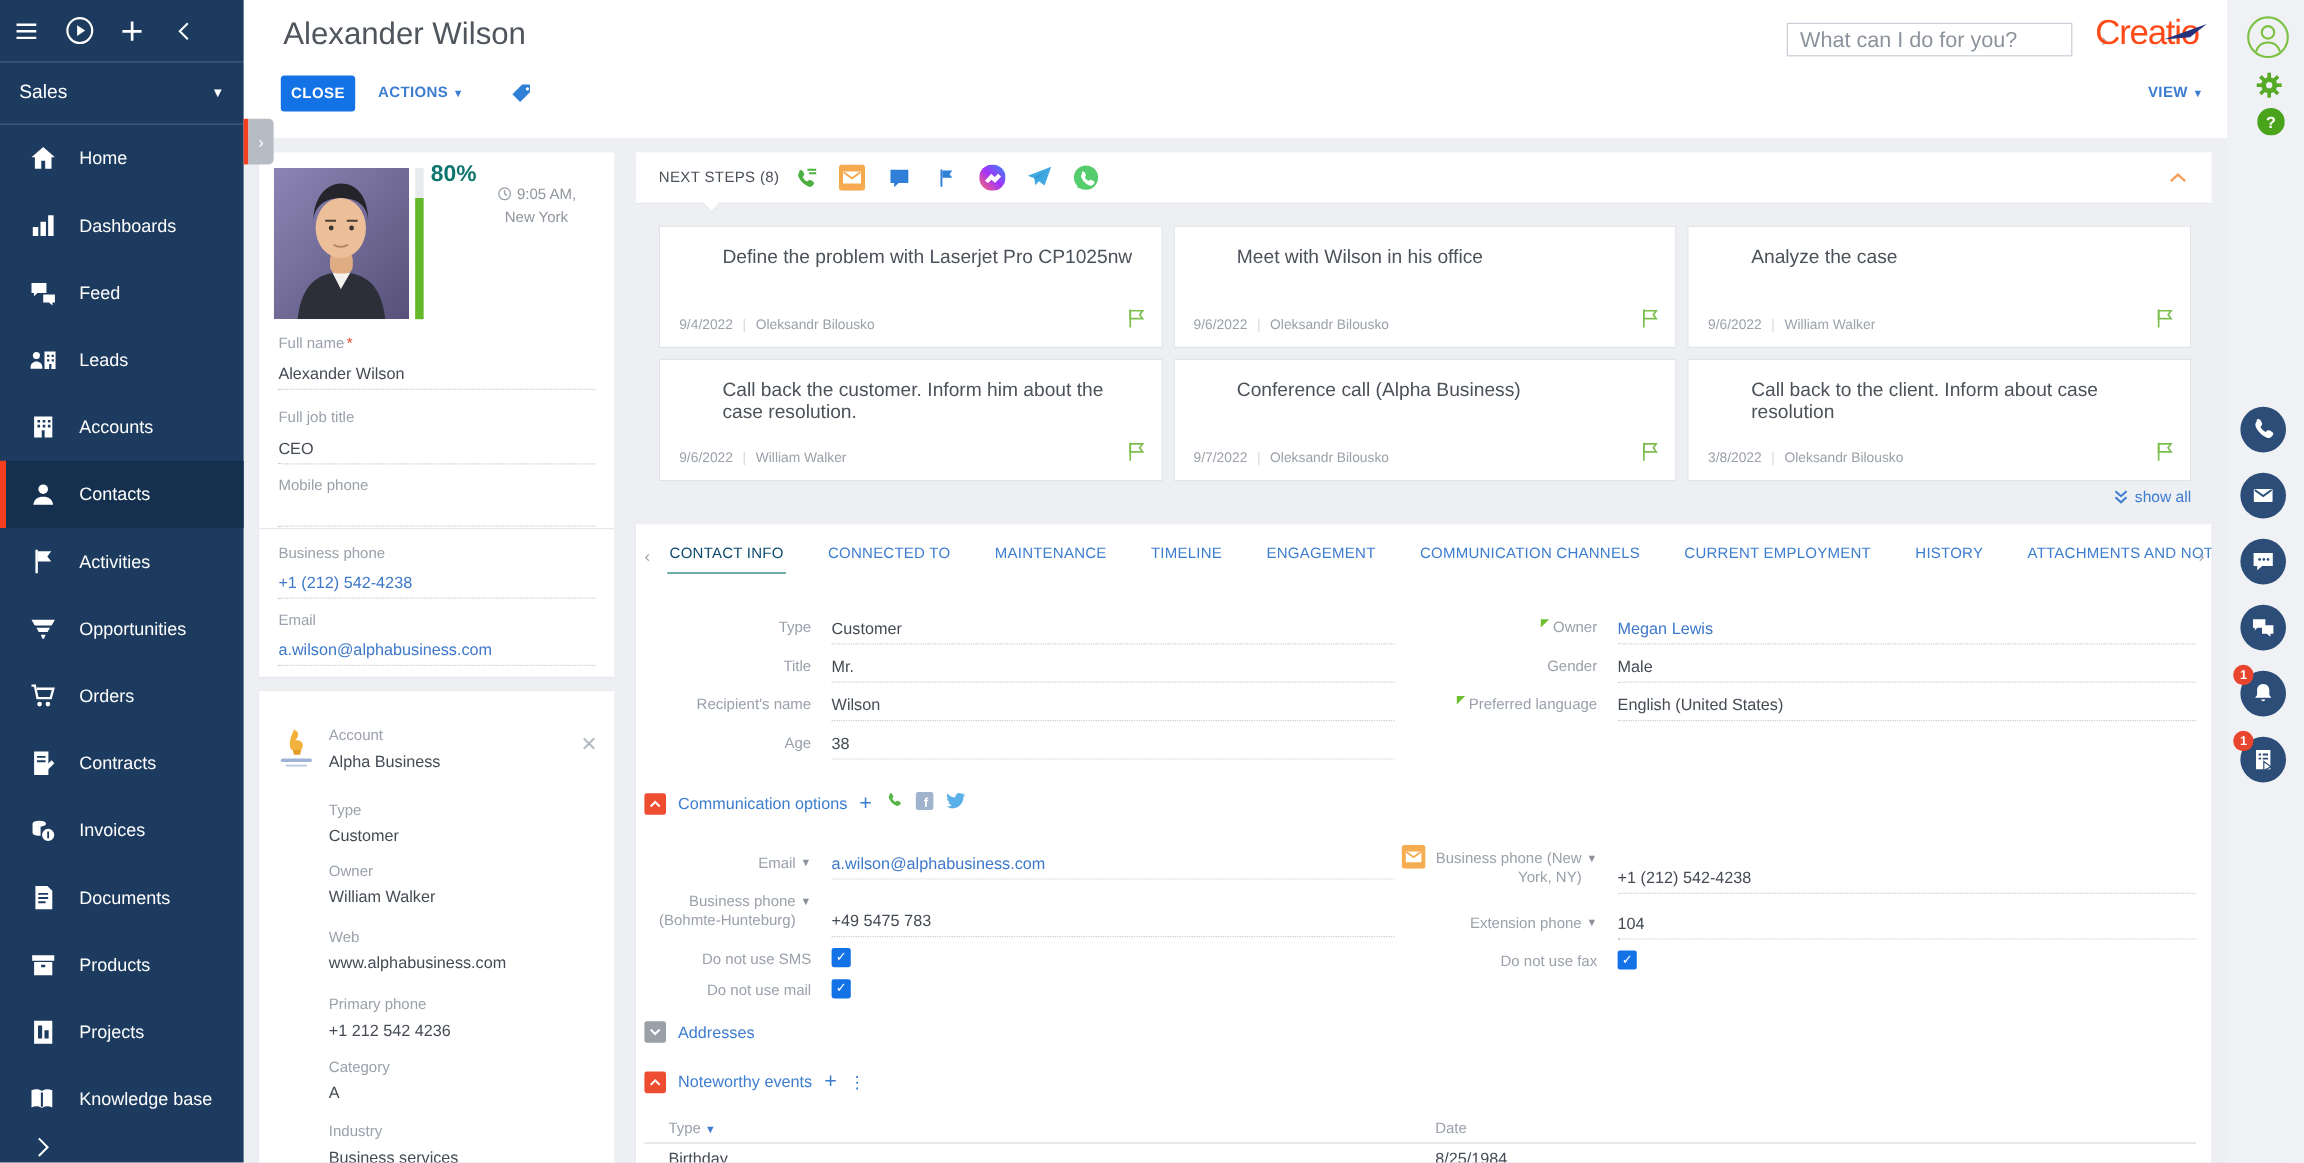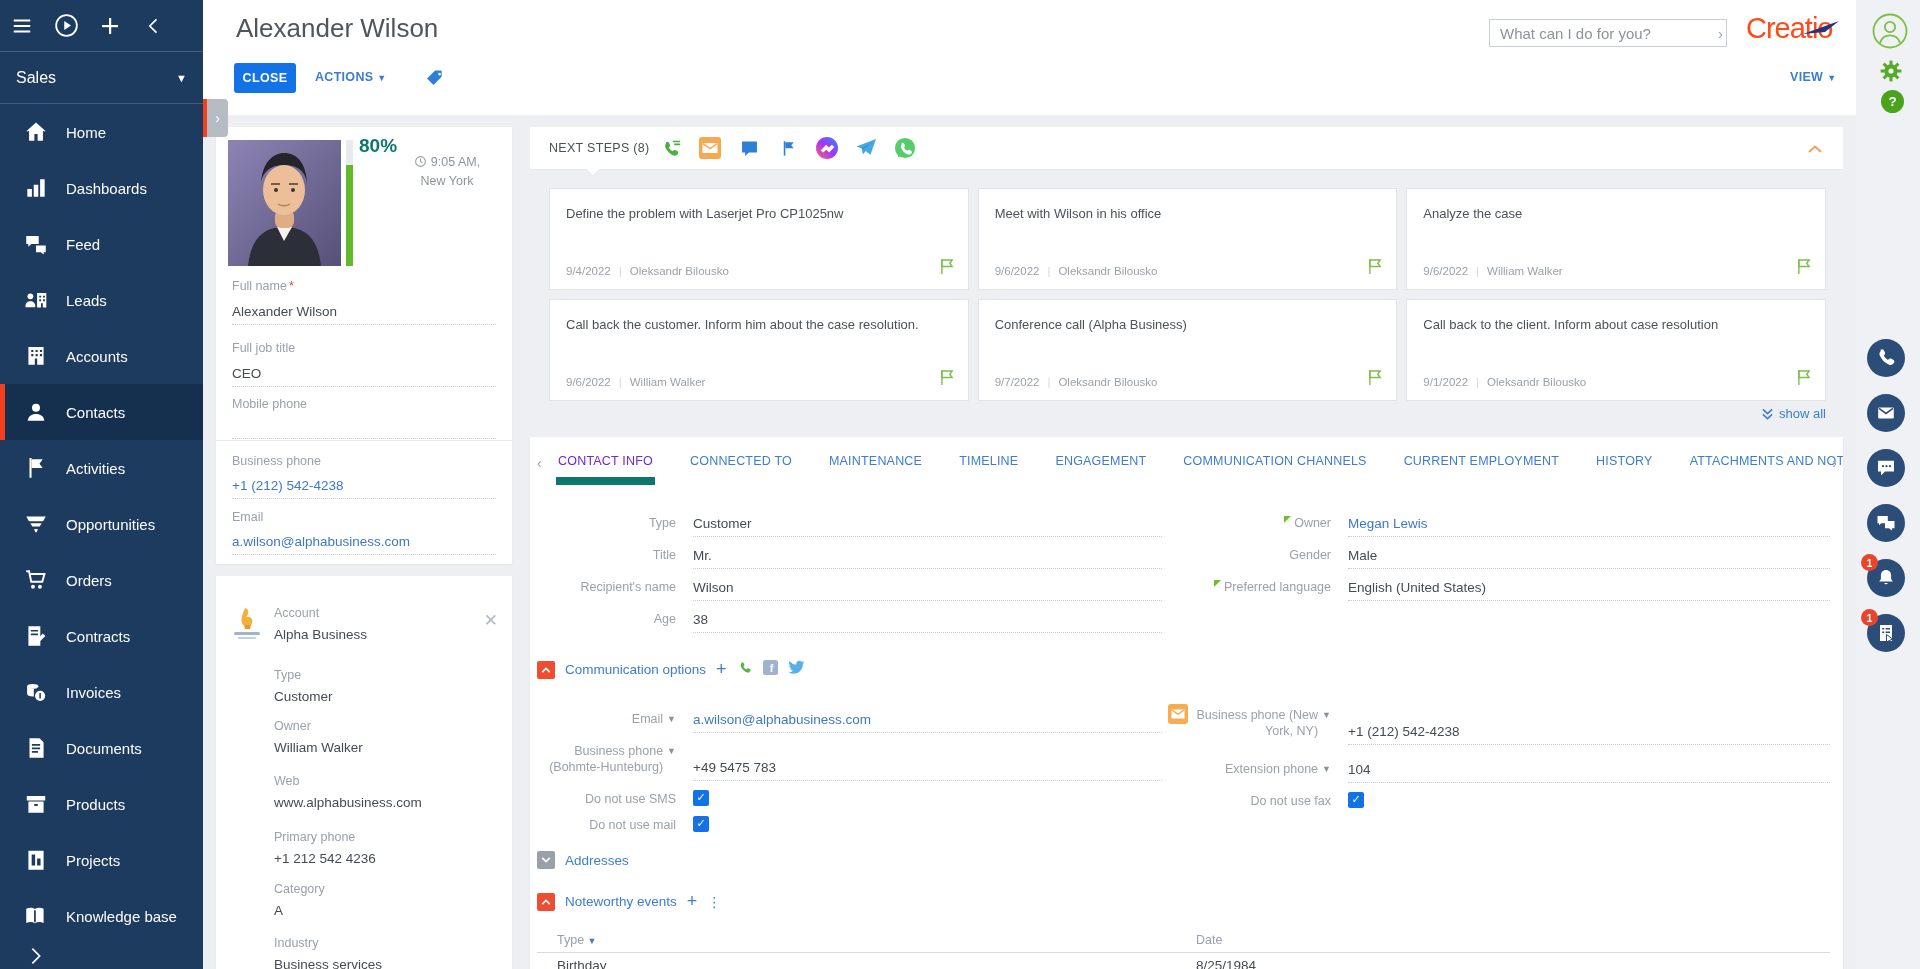--- a/index.html
+++ b/index.html
@@ -16,21 +16,21 @@
   .sb-item { height:56px; display:flex; align-items:center; padding-left:22px; cursor:pointer; position:relative; }
   .sb-item.active { background:#15304f; }
   .sb-item.active::before { content:""; position:absolute; left:0; top:0; width:5px; height:100%; background:#f4401f; }
   .sb-ico { width:28px; height:26px; display:flex; align-items:center; justify-content:center; }
   .sb-lbl { color:#fdfdfd; font-size:15px; margin-left:16px; }
 
   
   #topbar { position:absolute; left:203px; top:0; width:1653px; height:115px; background:#fff; }
   #page-title { position:absolute; left:33px; top:13px; font-size:26px; color:#4e555d; }
   #searchbox { position:absolute; left:1286px; top:19px; width:238px; height:28px; border:1px solid #c9ced6; display:flex; align-items:center; background:#fff; }
-  #searchbox input { border:0; outline:0; flex:1; font-family:inherit; font-size:15px; color:#6d747d; padding:0 10px; background:transparent; }
+  #searchbox input { border:0; outline:0; flex:1; font-family:inherit; font-size:18px; color:#6d747d; padding:0 10px; background:transparent; }
   #searchbox input::placeholder { color:#8d939d; }
   #searchbox .go { color:#9aa1ab; font-size:15px; padding:0 9px; cursor:pointer; }
   #logo { position:absolute; left:1543px; top:12px; font-size:29px; font-weight:400; color:#ff4a17; letter-spacing:-1px; }
   #logo .arrow { position:absolute; left:57px; top:-4px; }
   #close-btn { position:absolute; left:31px; top:63px; width:62px; height:30px; background:#1373e6; color:#fff; border:0; font-family:inherit; font-size:12.5px; font-weight:700; letter-spacing:.4px; border-radius:3px; cursor:pointer; }
   .hdr-link { position:absolute; top:70px; color:#3d7dd0; font-size:12.5px; font-weight:700; letter-spacing:.3px; cursor:pointer; }
   .hdr-link .car { font-size:9px; margin-left:4px; }
   #tag-btn { position:absolute; left:222px; top:68px; cursor:pointer; }
 
   
@@ -57,31 +57,31 @@
 
   
   #ns-strip { left:530px; top:127px; width:1313px; height:43px; border-bottom:1px solid #e3e6ea; box-shadow:none; }
   #ns-title { position:absolute; left:19px; top:14px; font-size:12.5px; color:#4a5058; letter-spacing:.3px; }
   #ns-notch { position:absolute; left:58px; bottom:-6px; width:10px; height:10px; background:#fff; border-right:1px solid #e3e6ea; border-bottom:1px solid #e3e6ea; transform:rotate(45deg); }
   #ns-channels { position:absolute; left:130px; top:10px; display:flex; gap:17px; align-items:center; }
   #ns-channels .ch { width:22px; height:22px; display:flex; align-items:center; justify-content:center; cursor:pointer; }
   #ns-collapse { position:absolute; right:20px; top:14px; cursor:pointer; }
   #cards-grid { position:absolute; left:549px; top:188px; width:1277px; display:grid; grid-template-columns:1fr 1fr 1fr; gap:9px; }
   .ns-card { background:#fff; border:1px solid #e0e3e8; height:102px; position:relative; padding:17px 16px; cursor:pointer; }
-  .ns-card .t { font-size:13px; color:#4c525a; }
+  .ns-card .t { font-size:16px; color:#4c525a;margin-left:36px; }
   .ns-card .foot { position:absolute; left:16px; bottom:12px; font-size:11.5px; color:#9ba1aa; display:flex; align-items:center; gap:8px; }
   .ns-card .sep { color:#d4d8dd; }
   .ns-card .flag { position:absolute; right:13px; bottom:10px; }
   #show-all { position:absolute; left:1640px; top:406px; width:186px; text-align:right; color:#3d7dd0; font-size:13px; cursor:pointer; }
 
   
   #main-panel { left:530px; top:437px; width:1313px; height:532px; overflow:hidden; }
   #tabs-row { position:absolute; left:8px; top:13px; display:flex; align-items:flex-start; gap:33px; white-space:nowrap; }
   .tab { font-size:12.5px; color:#3d7dd0; letter-spacing:.2px; padding:4px 2px 9px; cursor:pointer; }
-  .tab.active { color:#6d28d9; border-bottom:8px solid #0f766e;text-align:right; }
+  .tab.active { color:#0c4a6e; border-bottom:1px solid #0f766e;text-align:right; }
   .tab-chev { color:#9aa1ab; font-size:14px; padding-top:3px; cursor:pointer; }
   .fldwrap { position:absolute; }
   .fld { display:flex; align-items:flex-end; min-height:32px; }
   .fld.cb { min-height:26px; align-items:flex-end; }
   .fld-label { display:flex; justify-content:flex-end; align-items:flex-start; color:#9aa1ab; font-size:12.5px; line-height:16px; padding-bottom:6px; }
   .fld-label .lt { max-width:132px; text-align:right; }
   .fld.cb .fld-label { padding-bottom:0; }
   .fld-val { flex:1; font-size:13.5px; color:#454b54; border-bottom:1px dotted #c6ccd4; padding-bottom:5px; min-height:18px; }
   .fld.cb .fld-val { border-bottom:0; padding-bottom:0; }
   .car-sm { color:#8b929c; font-size:9px; margin-left:4px; }
@@ -504,21 +504,21 @@
           <span>Oleksandr Bilousko</span>
         </div>
       <span class="flag"><svg width="15" height="17" viewBox="0 0 16 18" fill="none" stroke="#7cbf4d" stroke-width="1.5">
             <path d="M2 1v16"></path>
             <path d="M2 2h11l-2.6 3.5L13 9H2z"></path>
           </svg></span>
     </div>
       <div class="ns-card">
       <div class="t">Call back to the client. Inform about case resolution</div>
       <div class="foot">
-          <span>9/1/2022</span>
+          <span>3/8/2022</span>
           <span class="sep">|</span>
           <span>Oleksandr Bilousko</span>
         </div>
       <span class="flag"><svg width="15" height="17" viewBox="0 0 16 18" fill="none" stroke="#7cbf4d" stroke-width="1.5">
             <path d="M2 1v16"></path>
             <path d="M2 2h11l-2.6 3.5L13 9H2z"></path>
           </svg></span>
     </div>
     </div>
   <div id="show-all">

